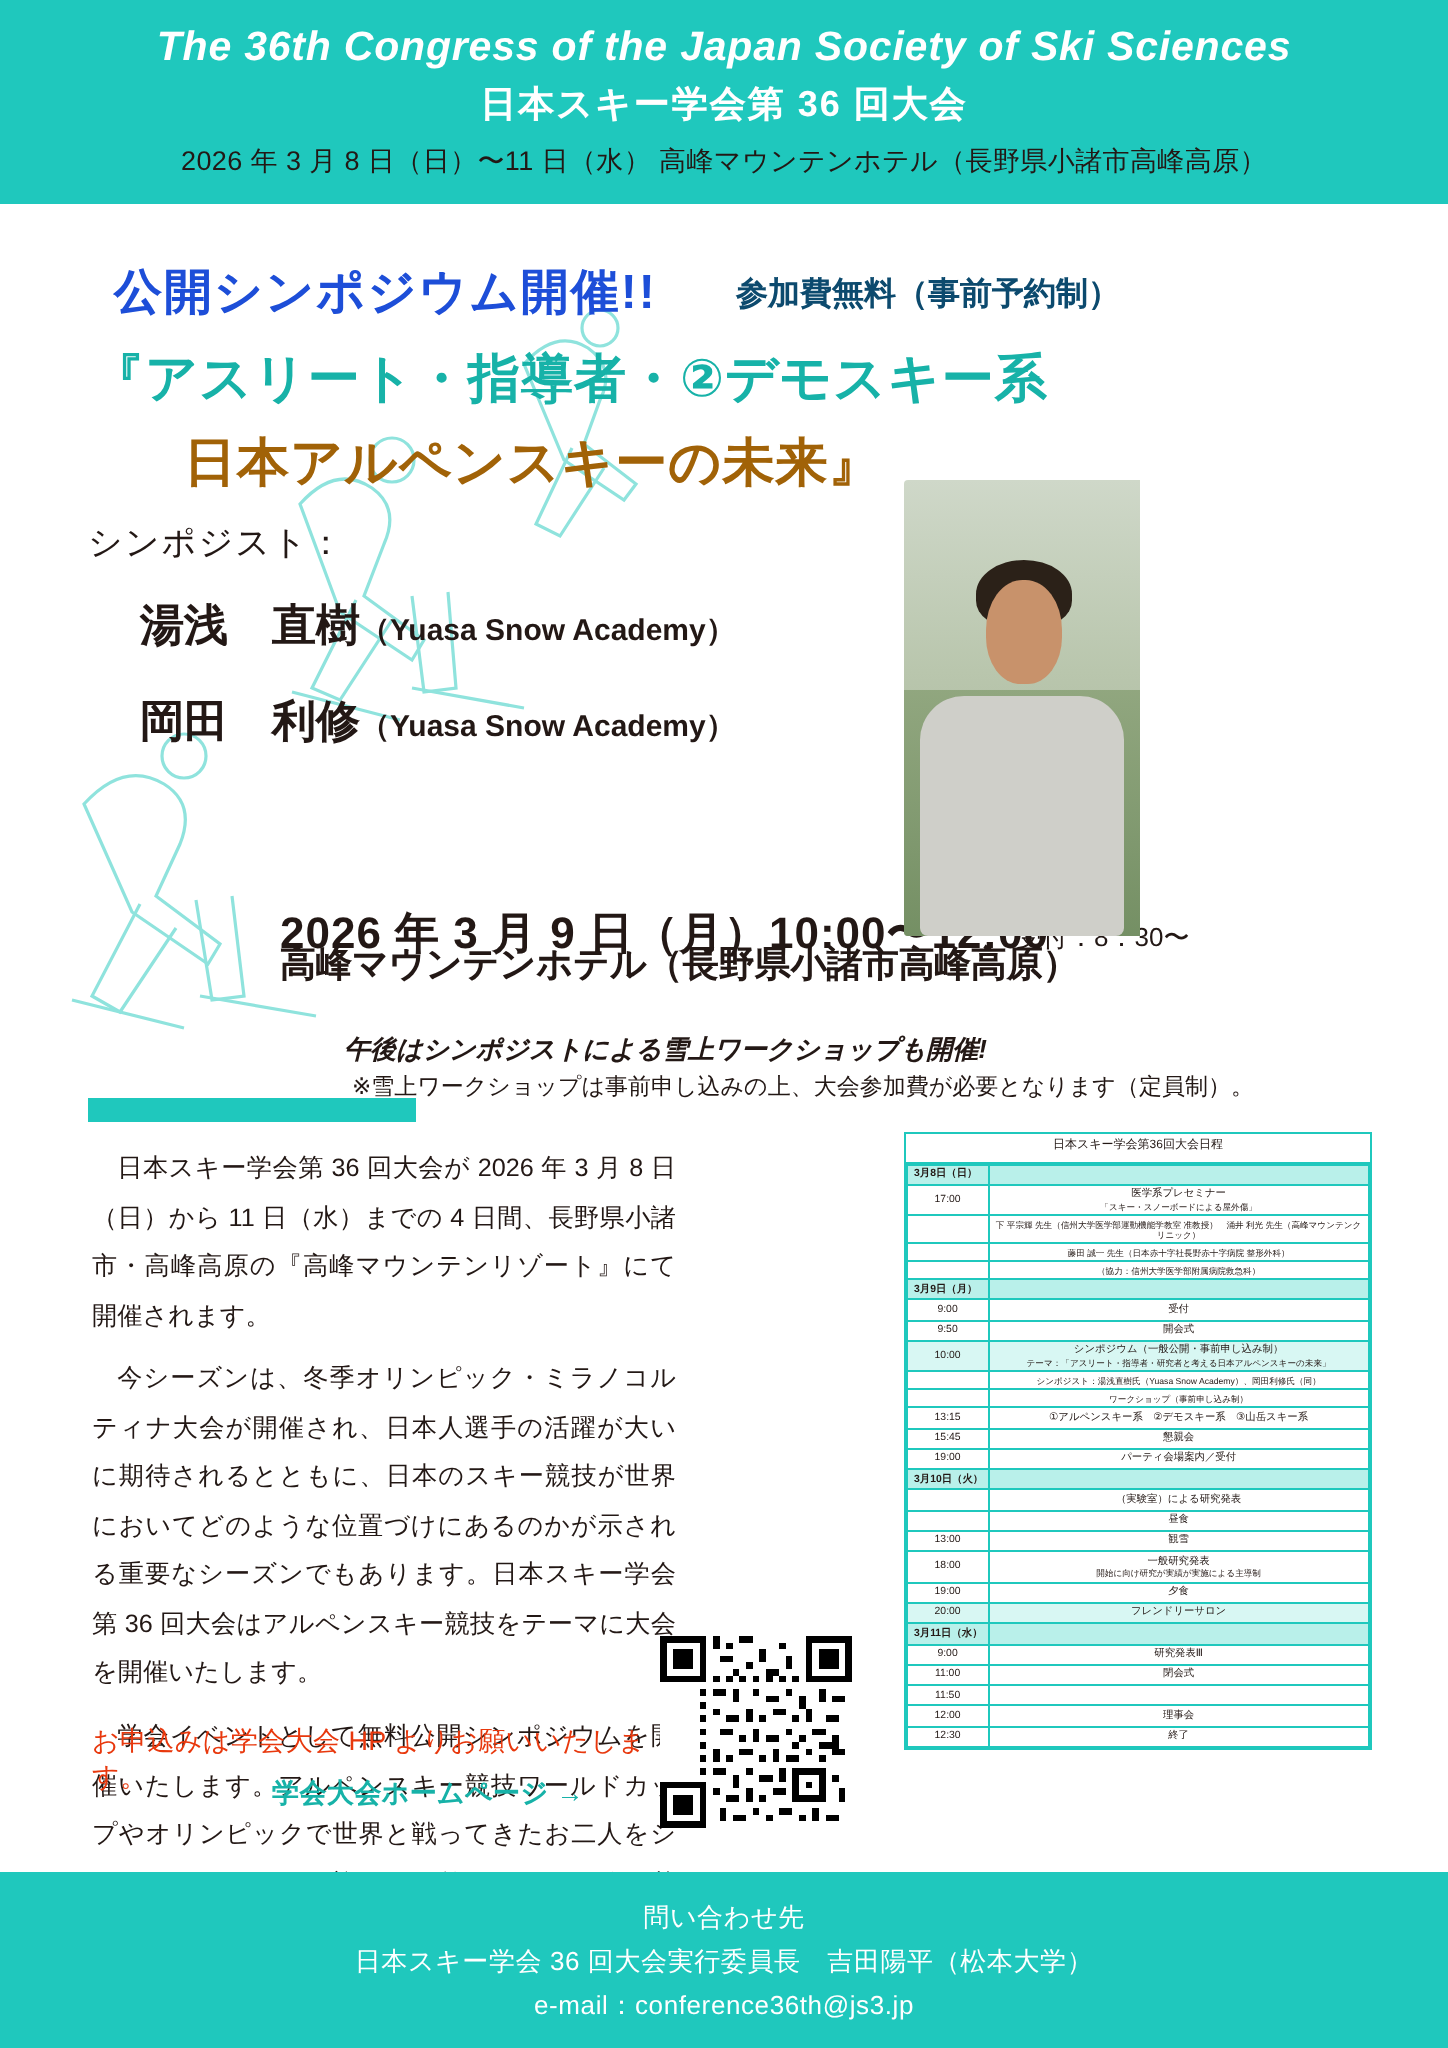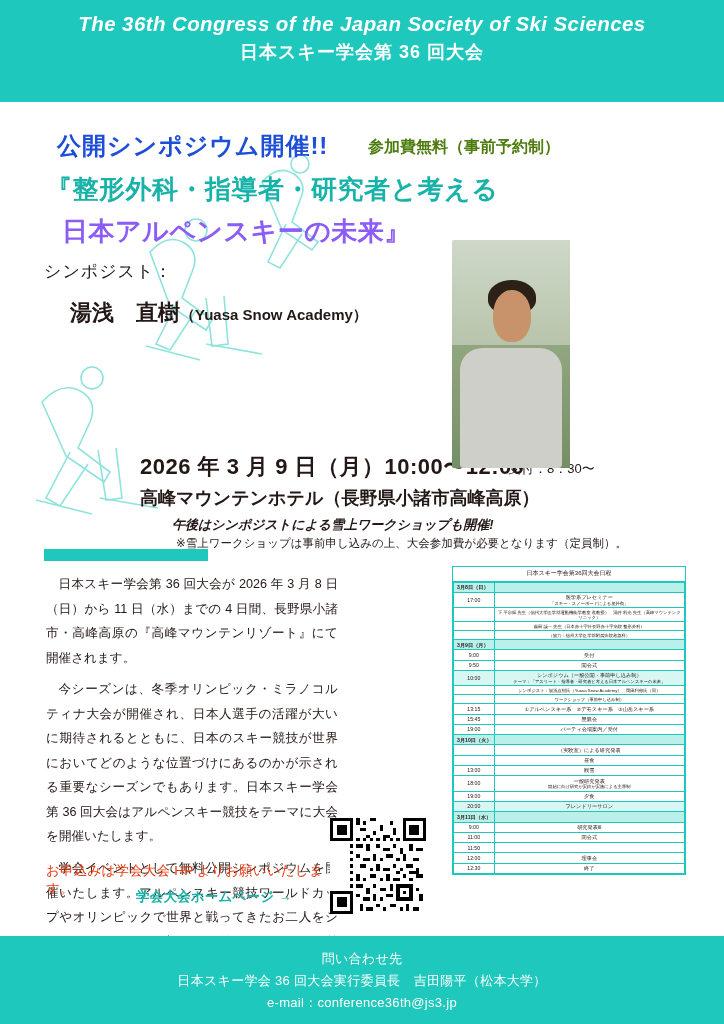--- a/index.html
+++ b/index.html
@@ -35,46 +35,46 @@
 
   
   .skier-art{position:absolute;stroke:#8fe3dd;fill:none;stroke-width:1.6px;}
 
   .sym-title{
     position:absolute;left:57px;top:28px;
     font-size:24px;font-weight:bold;color:#1d4ed8;letter-spacing:1px;
   }
   .sym-free{
     position:absolute;left:368px;top:35px;
-    font-size:16px;font-weight:bold;color:#4d7c0f;
+    font-size:16px;font-weight:bold;color:#0c4a6e;
   }
   .theme1{
     position:absolute;left:46px;top:70px;
     font-size:26px;font-weight:bold;color:#17b2a8;letter-spacing:0.5px;
   }
   .theme2{
-    position:absolute;left:62px;top:112px;
-    font-size:26px;font-weight:bold;color:#8b5cf6;letter-spacing:0.5px;
+    position:absolute;left:92px;top:112px;
+    font-size:26px;font-weight:bold;color:#a16207;letter-spacing:0.5px;
   }
   .panelist-label{
     position:absolute;left:44px;top:158px;font-size:17px;color:#231815;letter-spacing:1px;
   }
   .p1{position:absolute;left:70px;top:196px;font-size:22px;font-weight:bold;color:#231815;}
   .p1 .aff{font-size:15px;font-weight:bold;}
   .p2{position:absolute;left:70px;top:244px;font-size:22px;font-weight:bold;color:#231815;}
   .p2 .aff{font-size:15px;font-weight:bold;}
   .coord{position:absolute;left:88px;top:287px;font-size:13px;color:#231815;letter-spacing:0.3px;}
 
   .dt{
     position:absolute;left:140px;top:350px;
     font-size:22px;font-weight:bold;color:#231815;letter-spacing:0.5px;
   }
   .dt-sub{position:absolute;left:508px;top:358px;font-size:13px;color:#231815;}
   .venue{
-    position:absolute;left:140px;top:384px;font-size:18px;font-weight:bold;color:#231815;
+    position:absolute;left:140px;top:368px;font-size:18px;font-weight:bold;color:#231815;
   }
   .note1{
     position:absolute;left:172px;top:414px;font-size:13px;font-weight:bold;font-style:italic;color:#231815;
   }
   .note2{
     position:absolute;left:176px;top:434px;font-size:11.5px;color:#231815;
   }
 
   
   .photos{
@@ -143,20 +143,21 @@
   .footer .l3{top:58px;}
 </style>
 </head>
 <body>
 
 <div class="page">
 
   <div class="header">
     <div class="t1">The 36th Congress of the Japan Society of Ski Sciences</div>
     <div class="t2">日本スキー学会第 36 回大会</div>
+    <div class="t3">2026 年 3 月 8 日（日）〜11 日（水） 高峰マウンテンホテル（長野県小諸市高峰高原）</div>
   </div>
 
   <div class="upper">
 
     <svg class="skier-art" style="left:0;top:0;width:460px;height:447px;" viewBox="0 0 460 447">
       <g>
         <path d="M150 150 q18 -20 36 -8 q14 10 6 28 l-10 26 l30 22 l-6 10 l-36 -24 z"></path>
         <circle cx="196" cy="128" r="11"></circle>
         <path d="M178 198 l-22 44 l14 6 l26 -40"></path>
         <path d="M206 196 l6 48 l16 -2 l-4 -48"></path>
@@ -172,27 +173,30 @@
       <g>
         <path d="M262 80 q16 -18 32 -8 q14 10 6 26 l-8 22 l26 20 l-6 8 l-30 -20 z"></path>
         <circle cx="300" cy="62" r="9"></circle>
         <path d="M286 122 l-18 38 l12 6 l22 -34"></path>
       </g>
     </svg>
 
     <div class="sym-title">公開シンポジウム開催!!</div>
     <div class="sym-free">参加費無料（事前予約制）</div>
 
-    <div class="theme1">『整形外科・指導者・研究者と考える</div>
+    <div class="theme1">『アスリート・指導者・②デモスキー系</div>
     <div class="theme2">日本アルペンスキーの未来』</div>
 
     <div class="panelist-label">シンポジスト：</div>
 
     <div class="p1">
       <span>湯浅　直樹</span><span class="aff">（Yuasa Snow Academy）</span>
+    </div>
+    <div class="p2">
+      <span>岡田　利修</span><span class="aff">（Yuasa Snow Academy）</span>
     </div>
 
 
     <div class="dt">2026 年 3 月 9 日（月）10:00〜12:00</div>
     <div class="dt-sub">受付：8：30〜</div>
     <div class="venue">高峰マウンテンホテル（長野県小諸市高峰高原）</div>
     <div class="note1">午後はシンポジストによる雪上ワークショップも開催!</div>
     <div class="note2">※雪上ワークショップは事前申し込みの上、大会参加費が必要となります（定員制）。</div>
 
     <div class="photos">

